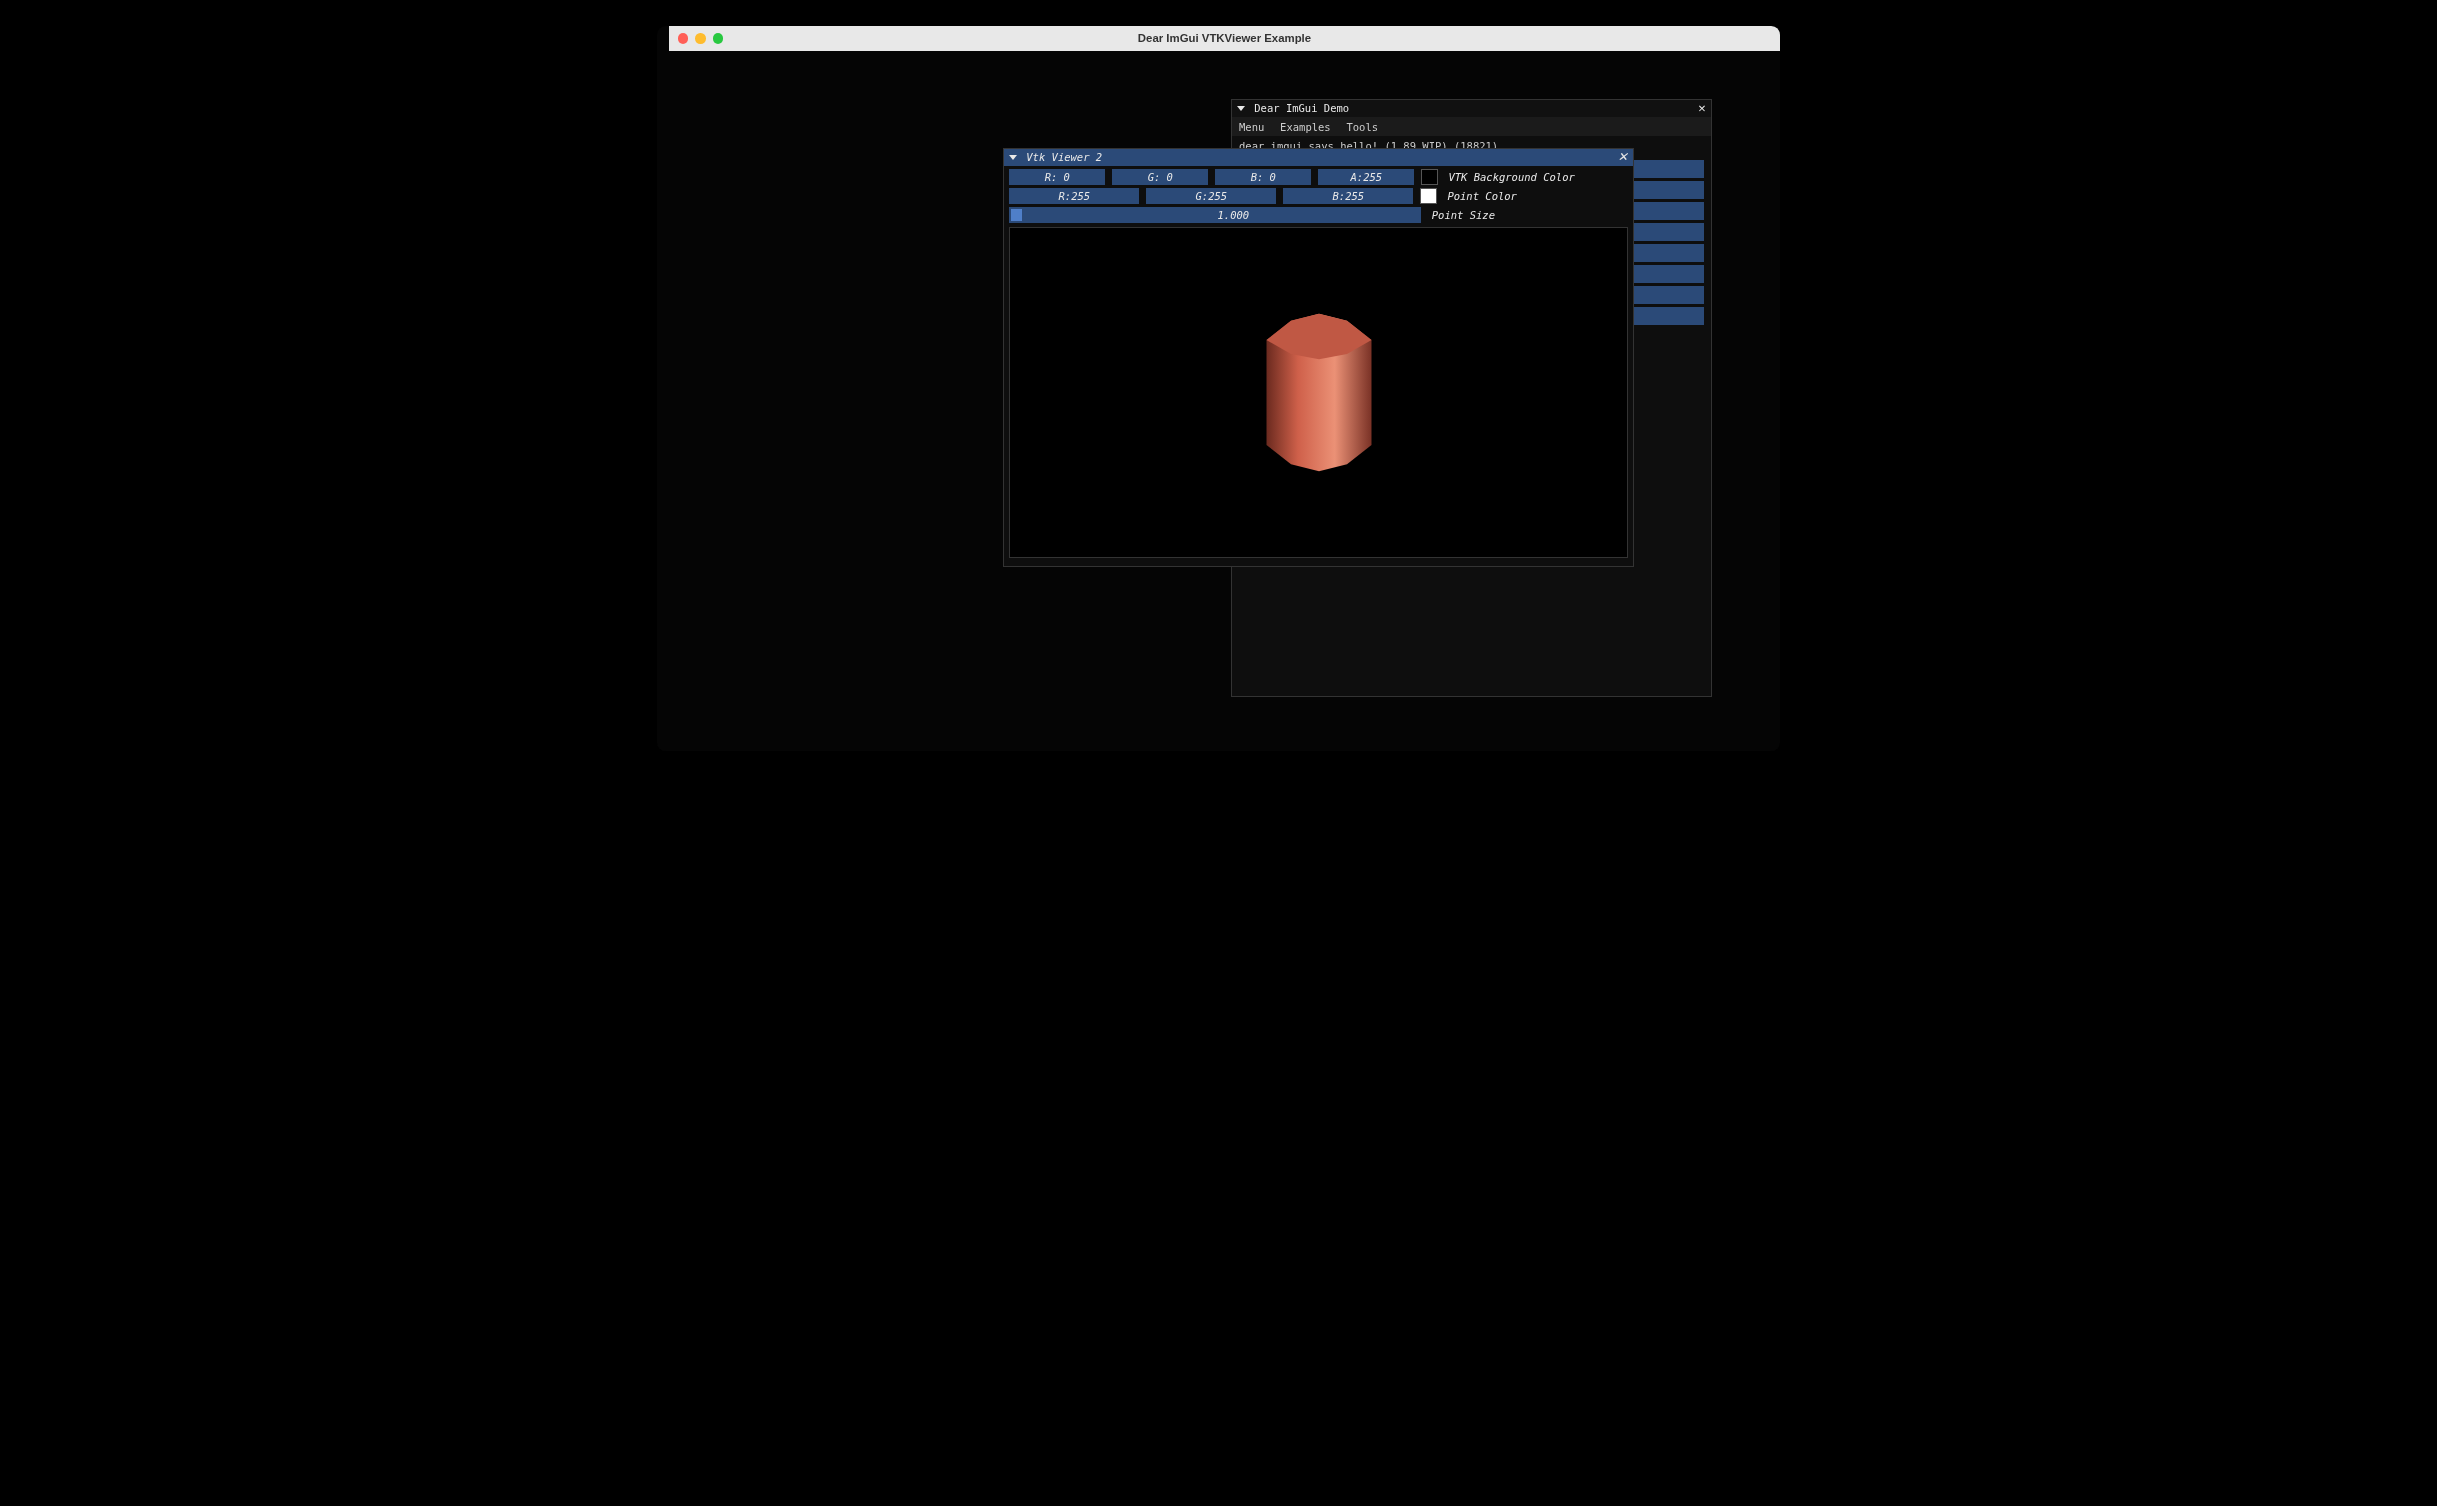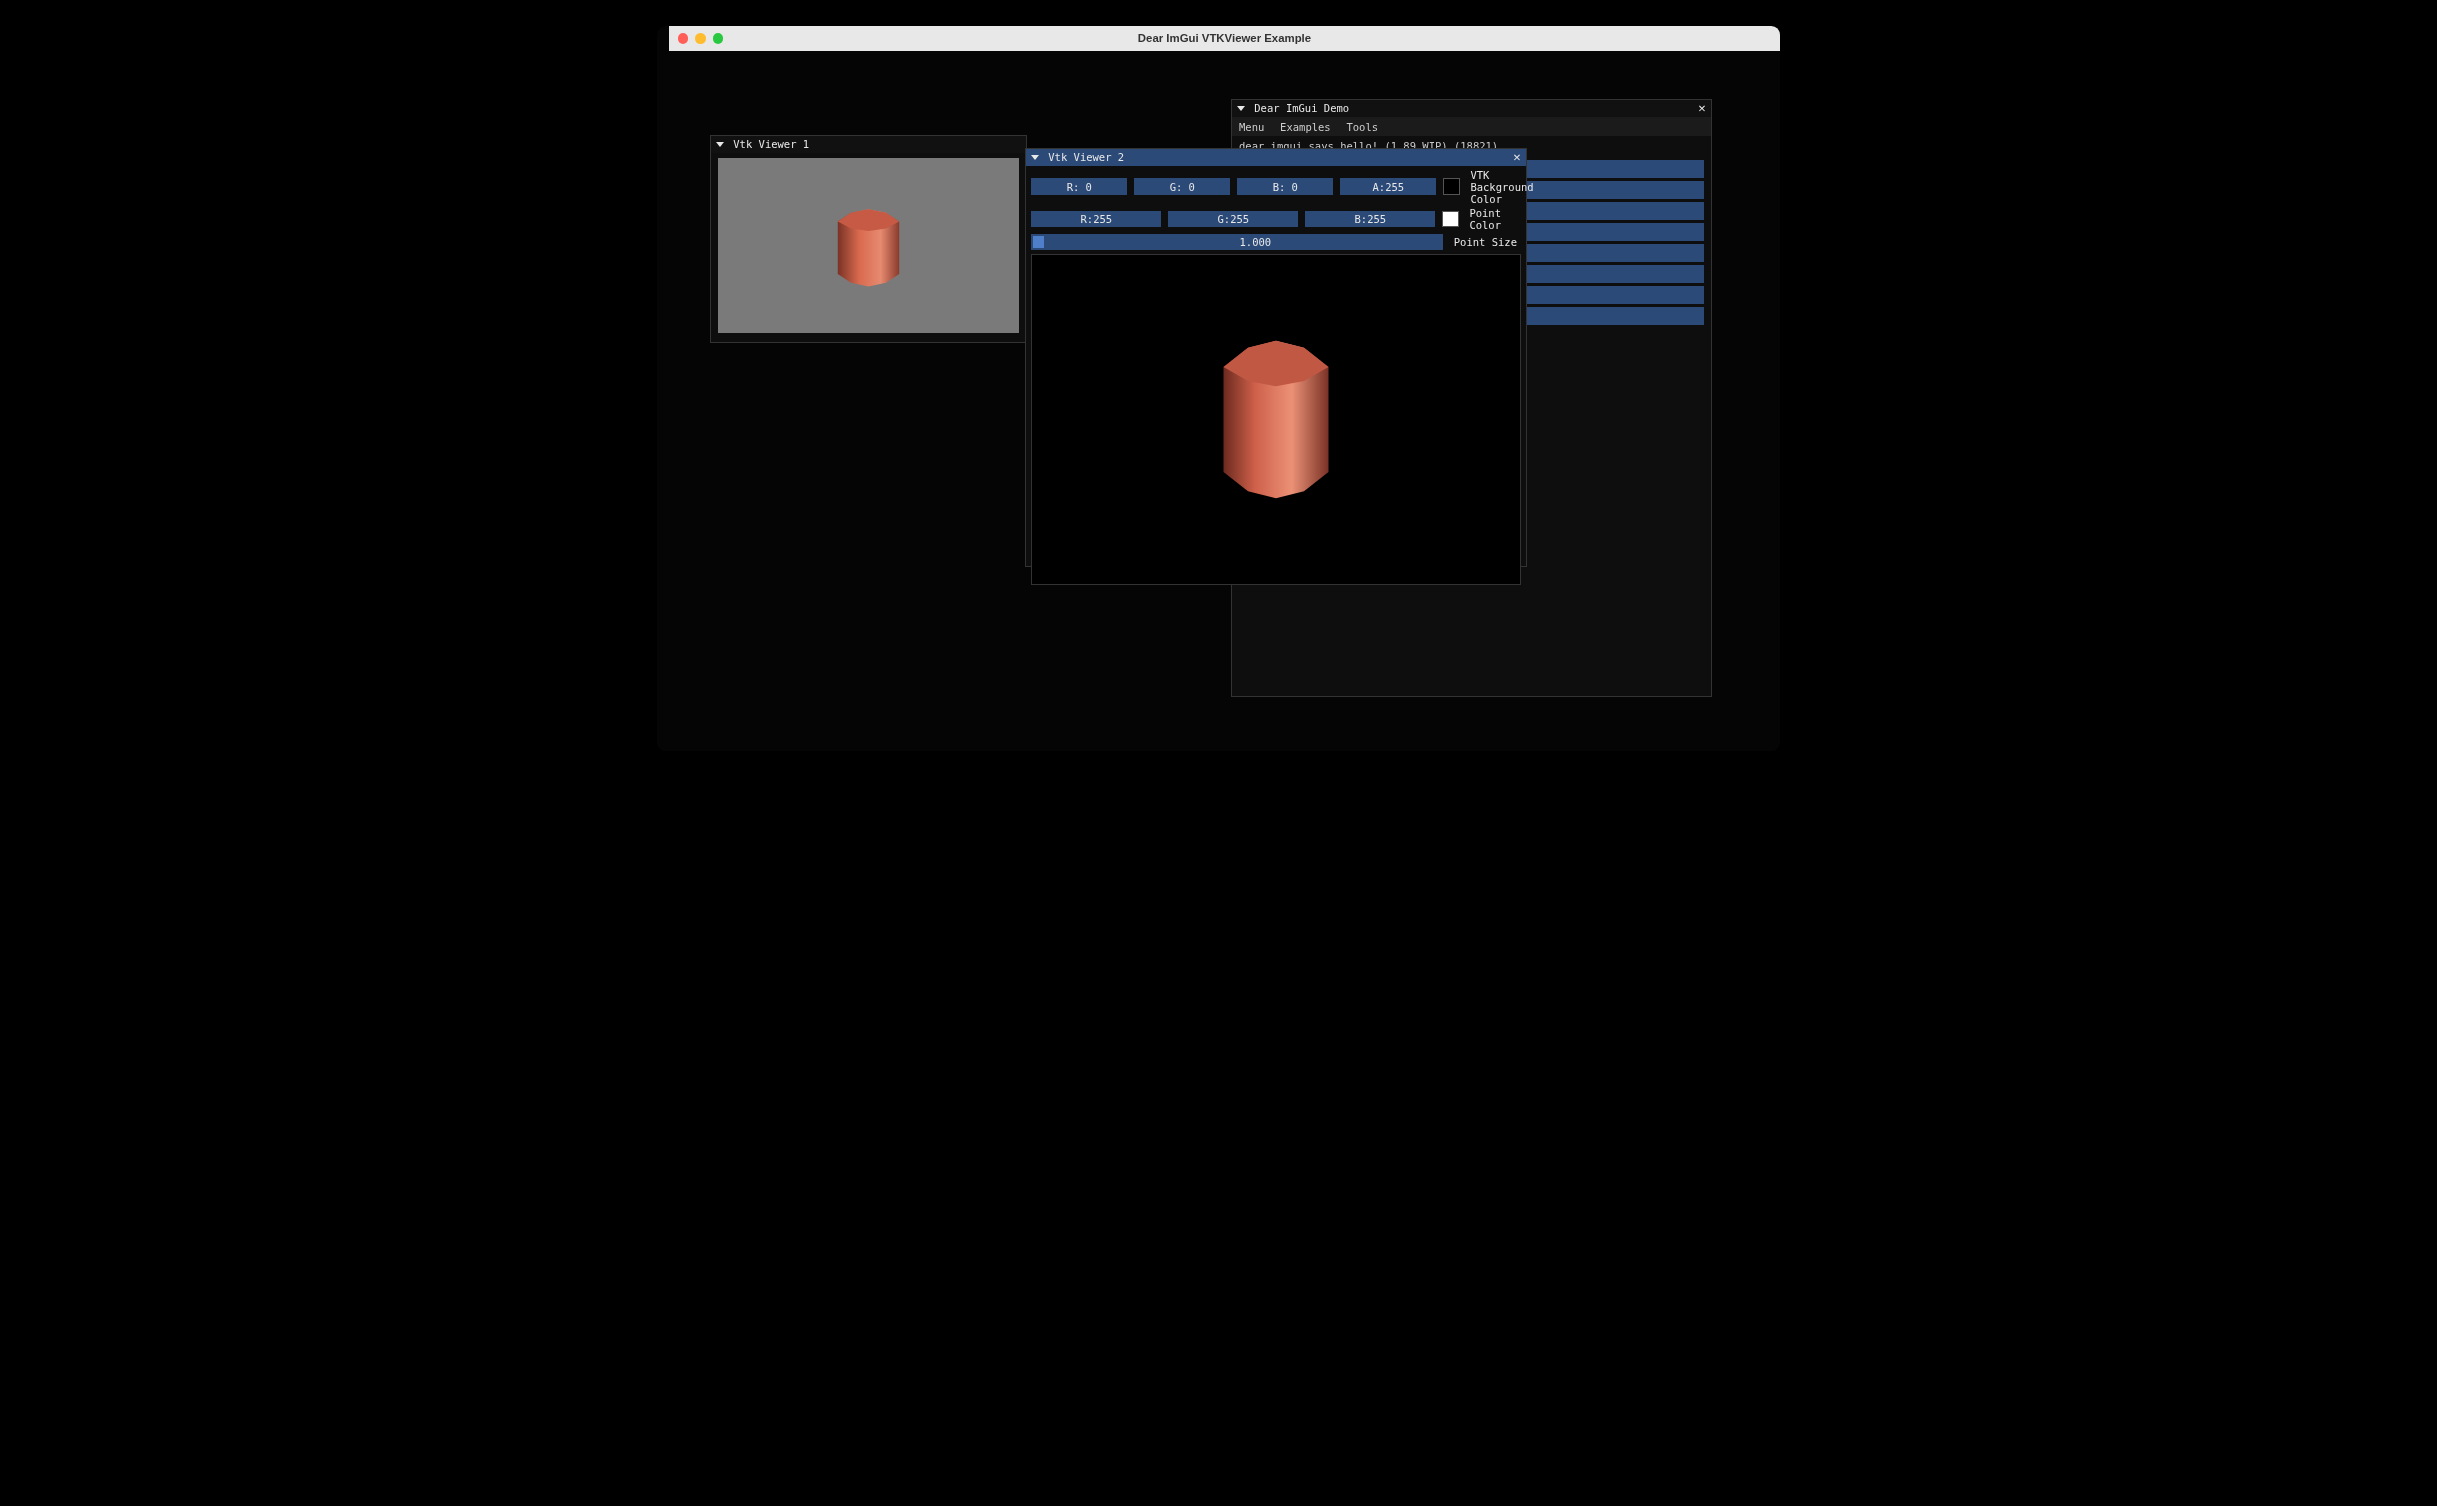--- a/index.html
+++ b/index.html
@@ -32,21 +32,21 @@
   .demo-menu span { cursor: default; }
   .demo-text { padding: 3.5px 7px; color: #ccc; font-size: 10.5px; white-space: nowrap; overflow: hidden; }
   .demo-buttons { padding: 0 7px; display: flex; flex-direction: column; gap: 3.5px; margin-top: 5.3px; }
   .demo-btn { height: 17.5px; background: #2b4a78; }
 
   
   .viewer1 { left: 53px; top: 84px; width: 317px; height: 208px; }
   .viewer1 .viewport { width: 301px; height: 175px; margin: 0 auto; background: #7a7a7a; display: flex; align-items: center; justify-content: center; }
 
   
-  .viewer2 { left: 368px; top: 97px; width: 502px; height: 419px; }
+  .viewer2 { left: 346px; top: 97px; width: 631px; height: 419px; font-style: italic; }
   .viewer2 .controls { padding: 2.6px 5.3px 1.8px 5.3px; display: flex; flex-direction: column; gap: 2.6px; }
   .ctl-row { display: flex; align-items: center; gap: 7px; }
   .drag-cell { background: #2b4a78; height: 16.6px; flex: 0 0 96px; display: flex; align-items: center; justify-content: center; font-size: 10.5px; color: #e8e8e8; }
   .swatch { width: 16.6px; height: 16.6px; border: 0.9px solid #555; flex: 0 0 16.6px; }
   .ctl-label { font-size: 10.5px; color: #e8e8e8; padding-left: 3.5px; }
   .slider-track { position: relative; background: #2b4a78; height: 15.8px; flex: 1; display: flex; align-items: center; justify-content: center; font-size: 10.5px; color: #e8e8e8; padding-left: 36px; }
   .slider-grab { position: absolute; left: 1.8px; top: 1.8px; width: 10.5px; height: 12.3px; background: #4f7fc9; }
   .viewer2 .viewport2 { margin: 2.6px 5.3px 5.3px 5.3px; height: 331px; background: #000; border: 0.9px solid #333; display: flex; align-items: center; justify-content: center; }
 
   
@@ -84,42 +84,20 @@
           <div class="demo-btn"></div>
           <div class="demo-btn"></div>
           <div class="demo-btn"></div>
           <div class="demo-btn"></div>
           <div class="demo-btn"></div>
           <div class="demo-btn"></div>
           <div class="demo-btn"></div>
         </div>
       </div>
 
-      <div class="imgui-win viewer1">
-        <div class="imgui-titlebar tb-dark">
-          <span class="tri"></span>
-          <span>Vtk Viewer 1</span>
-        </div>
-        <div class="imgui-body">
-          <div class="viewport">
-            <svg class="cylinder-svg" width="79" height="88" viewBox="0 0 90 100">
-              <defs>
-                <linearGradient id="cg1" x1="0" x2="1" y1="0" y2="0">
-                  <stop offset="0" stop-color="#7a3226"></stop>
-                  <stop offset="0.35" stop-color="#d96a4f"></stop>
-                  <stop offset="0.70" stop-color="#e68a70"></stop>
-                  <stop offset="1" stop-color="#8a3a2c"></stop>
-                </linearGradient>
-              </defs>
-              <polygon points="10,22 25,12 45,8 65,12 80,22 80,82 65,92 45,96 25,92 10,82" fill="url(#cg1)"></polygon>
-              <polygon points="10,22 25,12 45,8 65,12 80,22 65,30 45,33 25,30" fill="#c65a44"></polygon>
-            </svg>
-          </div>
-        </div>
-      </div>
 
       <div class="imgui-win viewer2">
         <div class="imgui-titlebar tb-blue">
           <span class="tri"></span>
           <span>Vtk Viewer 2</span>
           <span class="close">✕</span>
         </div>
         <div class="controls">
 
           <div class="ctl-row">

